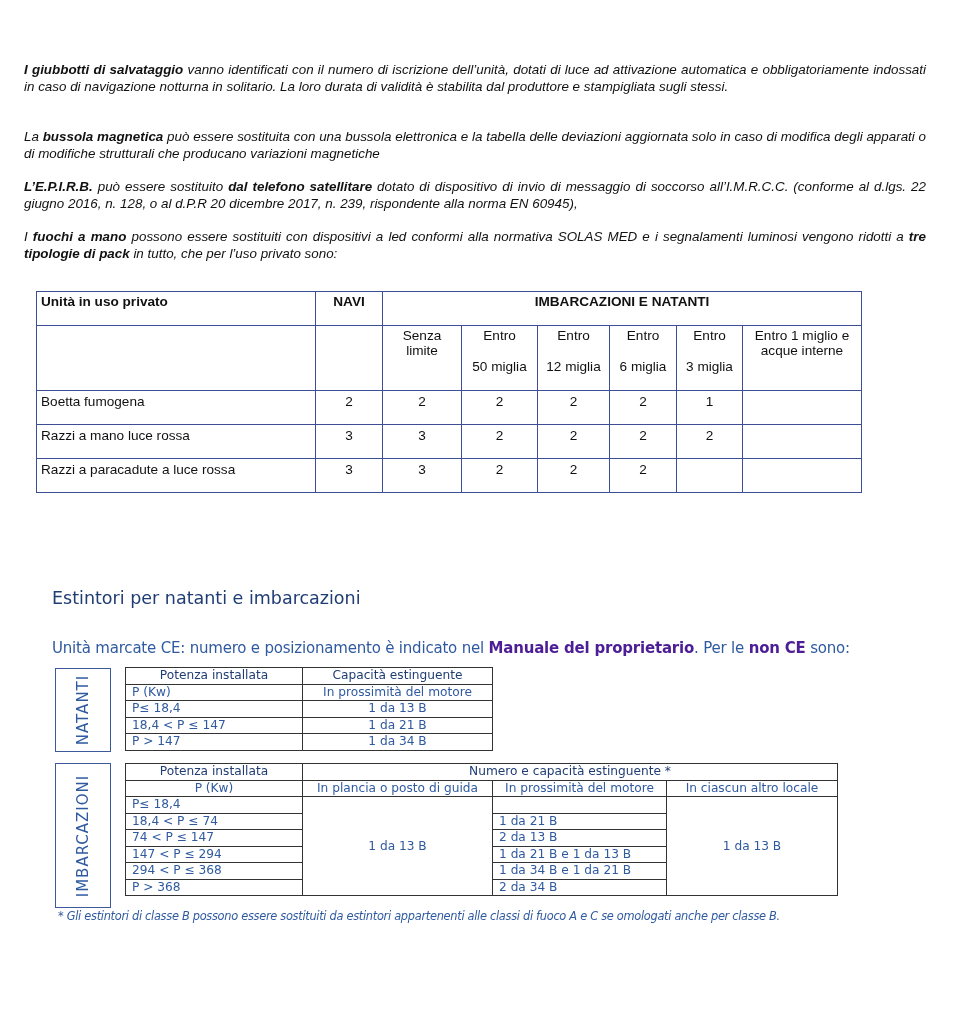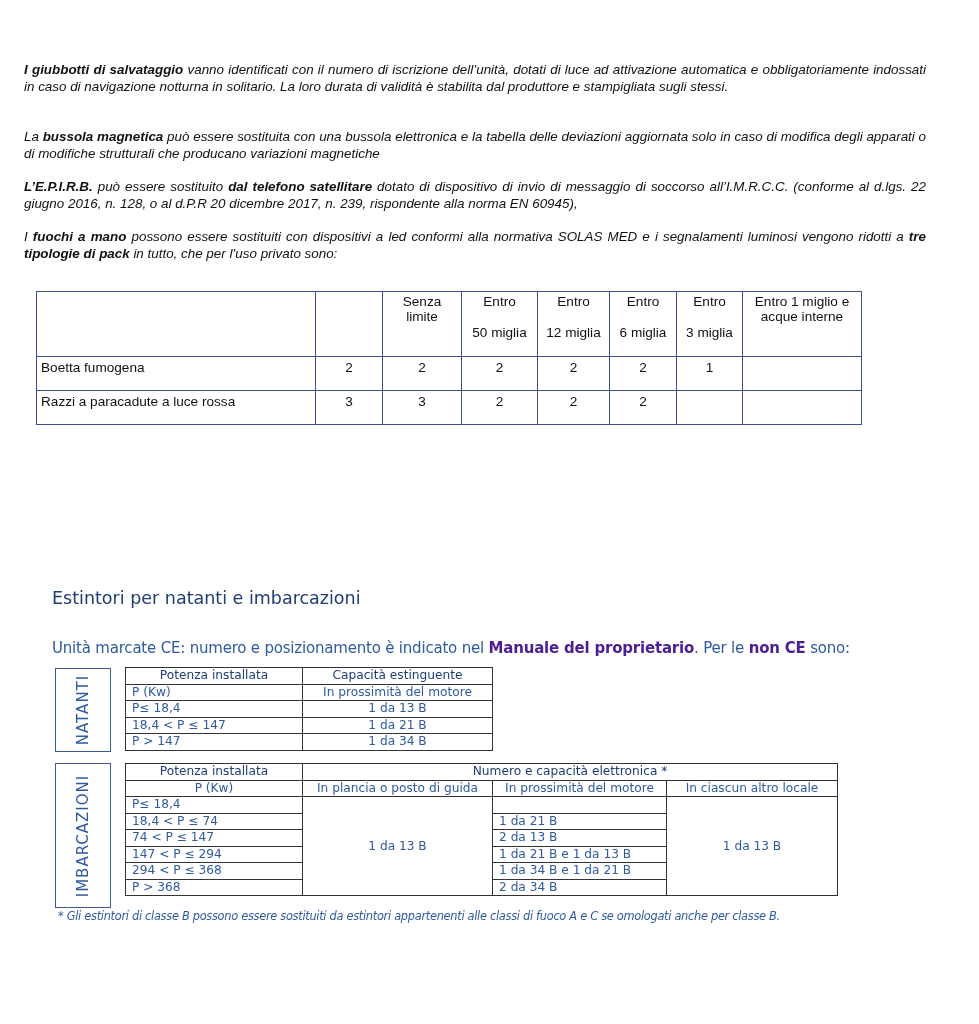--- a/index.html
+++ b/index.html
@@ -61,20 +61,25 @@
     <col style="width:279px">
       <col style="width:67px">
       <col style="width:79px">
       <col style="width:76px">
       <col style="width:72px">
       <col style="width:67px">
       <col style="width:66px">
       <col style="width:119px">
   </colgroup>
   <tbody>
+      <tr class="row-h1">
+    <td class="hdr-bold">Unità in uso privato</td>
+    <td class="hdr-bold c">NAVI</td>
+    <td class="hdr-bold c" colspan="6">IMBARCAZIONI E NATANTI</td>
+  </tr>
   <tr class="row-h2">
     <td></td>
     <td></td>
     <td class="c">
           <span class="sub">Senza</span>
           <span class="sub">limite</span>
         </td>
     <td class="c">
           <span class="sub">Entro</span>
           <span class="sub2">50 miglia</span>
@@ -97,20 +102,30 @@
         </td>
   </tr>
   <tr class="row-d">
     <td>Boetta fumogena</td>
     <td class="c">2</td>
     <td class="c">2</td>
     <td class="c">2</td>
     <td class="c">2</td>
     <td class="c">2</td>
     <td class="c">1</td>
+    <td class="c"></td>
+  </tr>
+  <tr class="row-d">
+    <td>Razzi a mano luce rossa</td>
+    <td class="c">3</td>
+    <td class="c">3</td>
+    <td class="c">2</td>
+    <td class="c">2</td>
+    <td class="c">2</td>
+    <td class="c">2</td>
     <td class="c"></td>
   </tr>
   <tr class="row-d">
     <td>Razzi a paracadute a luce rossa</td>
     <td class="c">3</td>
     <td class="c">3</td>
     <td class="c">2</td>
     <td class="c">2</td>
     <td class="c">2</td>
     <td class="c"></td>
@@ -164,21 +179,21 @@
 <table class="t3">
   <colgroup>
       <col style="width:177px">
       <col style="width:190px">
       <col style="width:174px">
       <col style="width:171px">
     </colgroup>
   <tbody>
       <tr>
     <td class="h">Potenza installata</td>
-    <td class="h c" colspan="3">Numero e capacità elettronica *</td>
+    <td class="h c" colspan="3">Numero e capacità estinguente *</td>
   </tr>
   <tr>
     <td class="c">P (Kw)</td>
     <td class="c">In plancia o posto di guida</td>
     <td class="c">In prossimità del motore</td>
     <td class="c">In ciascun altro locale</td>
   </tr>
   <tr>
     <td>P≤ 18,4</td>
     <td class="c mid" rowspan="6">1 da 13 B</td>

